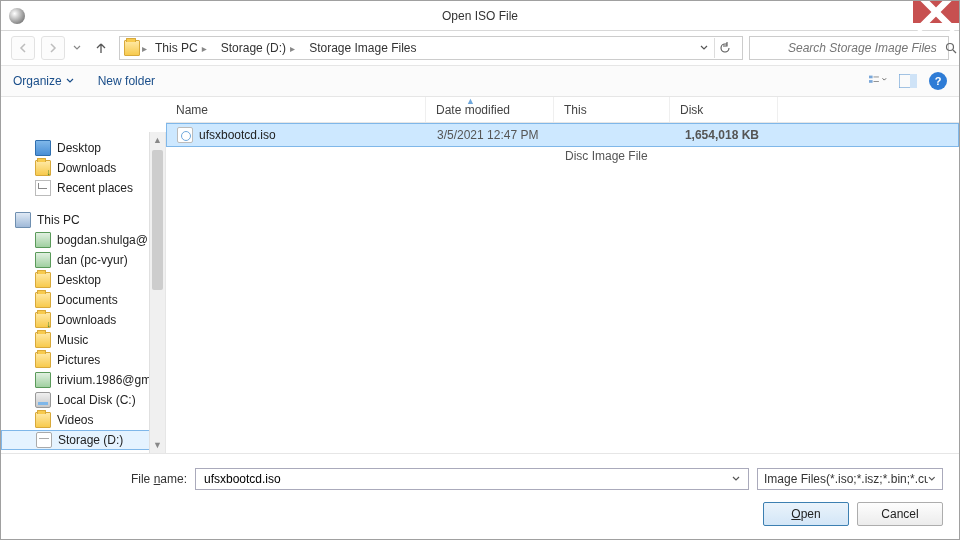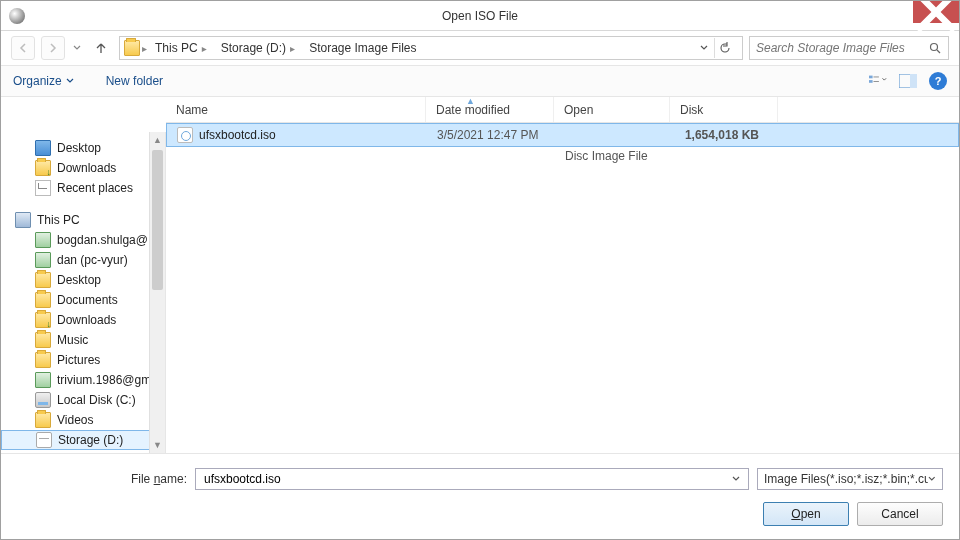--- a/index.html
+++ b/index.html
@@ -21,26 +21,26 @@
 .address { flex: 1; height: 24px; border: 1px solid #ccc; display: flex; align-items: center; padding: 0 4px; gap: 2px; }
 .addr-icon { width: 18px; height: 18px; background: linear-gradient(#ffe9a6,#f7ca4d); border: 1px solid #d8a93a; border-radius: 1px; position: relative; }
 .addr-icon::before { content:""; position:absolute; top:-3px; left:1px; width:8px; height:3px; background:#f7ca4d; border:1px solid #d8a93a; border-bottom:none; border-radius:1px 1px 0 0;}
 .crumb { padding: 0 6px; color: #333; display: flex; align-items: center; gap: 4px; }
 .crumb-sep { color: #888; font-size: 10px; }
 .addr-spacer { flex: 1; }
 .addr-right { display: flex; align-items: center; gap: 6px; padding-right: 4px; }
 .addr-caret { color: #555; }
 .refresh { width: 20px; height: 20px; border-left: 1px solid #ddd; display:flex; align-items:center; justify-content:center; color:#555;}
 .searchbox { width: 200px; height: 24px; border: 1px solid #ccc; display: flex; align-items: center; padding: 0 6px; color: #888; justify-content: space-between; }
-.searchbox input { border:none; outline:none; width: 160px; color:#ec4899; font-style: italic; background: transparent; }
+.searchbox input { border:none; outline:none; width: 160px; color:#ec4899; font-style: italic; background: transparent; margin-left: 32px; }
 .searchbox .mag { color:#555; }
 
 
 .toolbar { height: 32px; border-top: 1px solid #e6e6e6; border-bottom: 1px solid #e6e6e6; display: flex; align-items: center; padding: 0 12px; justify-content: space-between; background: #fbfbfb; }
-.toolbar-left { display: flex; gap: 32px; text-align: right; }
+.toolbar-left { display: flex; gap: 24px; text-align: right; }
 .toolbar a { color: #1a4e8a; text-decoration: none; display:flex; align-items:center; gap:4px; }
 .toolbar-right { display: flex; align-items: center; gap: 12px; }
 .tb-icon { width: 18px; height: 18px; display:flex; align-items:center; justify-content:center; color:#555; }
 .help { width:18px; height:18px; border-radius:50%; background:#2e7cd6; color:#fff; display:flex; align-items:center; justify-content:center; font-weight:bold; font-size:11px;}
 
 
 .main { display: flex; height: 356px; }
 .tree { width: 165px; border-right: 1px solid #e6e6e6; overflow: hidden; padding: 6px 0; position: relative; margin-top: 35px; }
 .tree-scroll { position:absolute; right:0; top:0; bottom:0; width:16px; background:#f0f0f0; border-left:1px solid #e0e0e0;}
 .tree-thumb { position:absolute; left:2px; right:2px; top:2px; height:60px; background:#cdcdcd; border-radius:2px;}
@@ -270,21 +270,21 @@
       <div class="tree-thumb" style="top:18px;height:140px;"></div>
       <div class="tree-arrow down">▼</div>
     </div>
   </div>
 
   <div class="filearea">
     <div class="columns">
       <span class="sort-ind">▲</span>
       <div class="col name">Name</div>
       <div class="col date">Date modified</div>
-      <div class="col type">Open</div>
+      <div class="col type">This</div>
       <div class="col size">Disk</div>
     </div>
     <div class="filelist">
       <div class="row selected">
         <div class="cell name">
             <span class="ico-iso"></span>
             <span>ufsxbootcd.iso</span>
           </div>
         <div class="cell date">3/5/2021 12:47 PM</div>
         <div class="cell type">Disc Image File</div>

